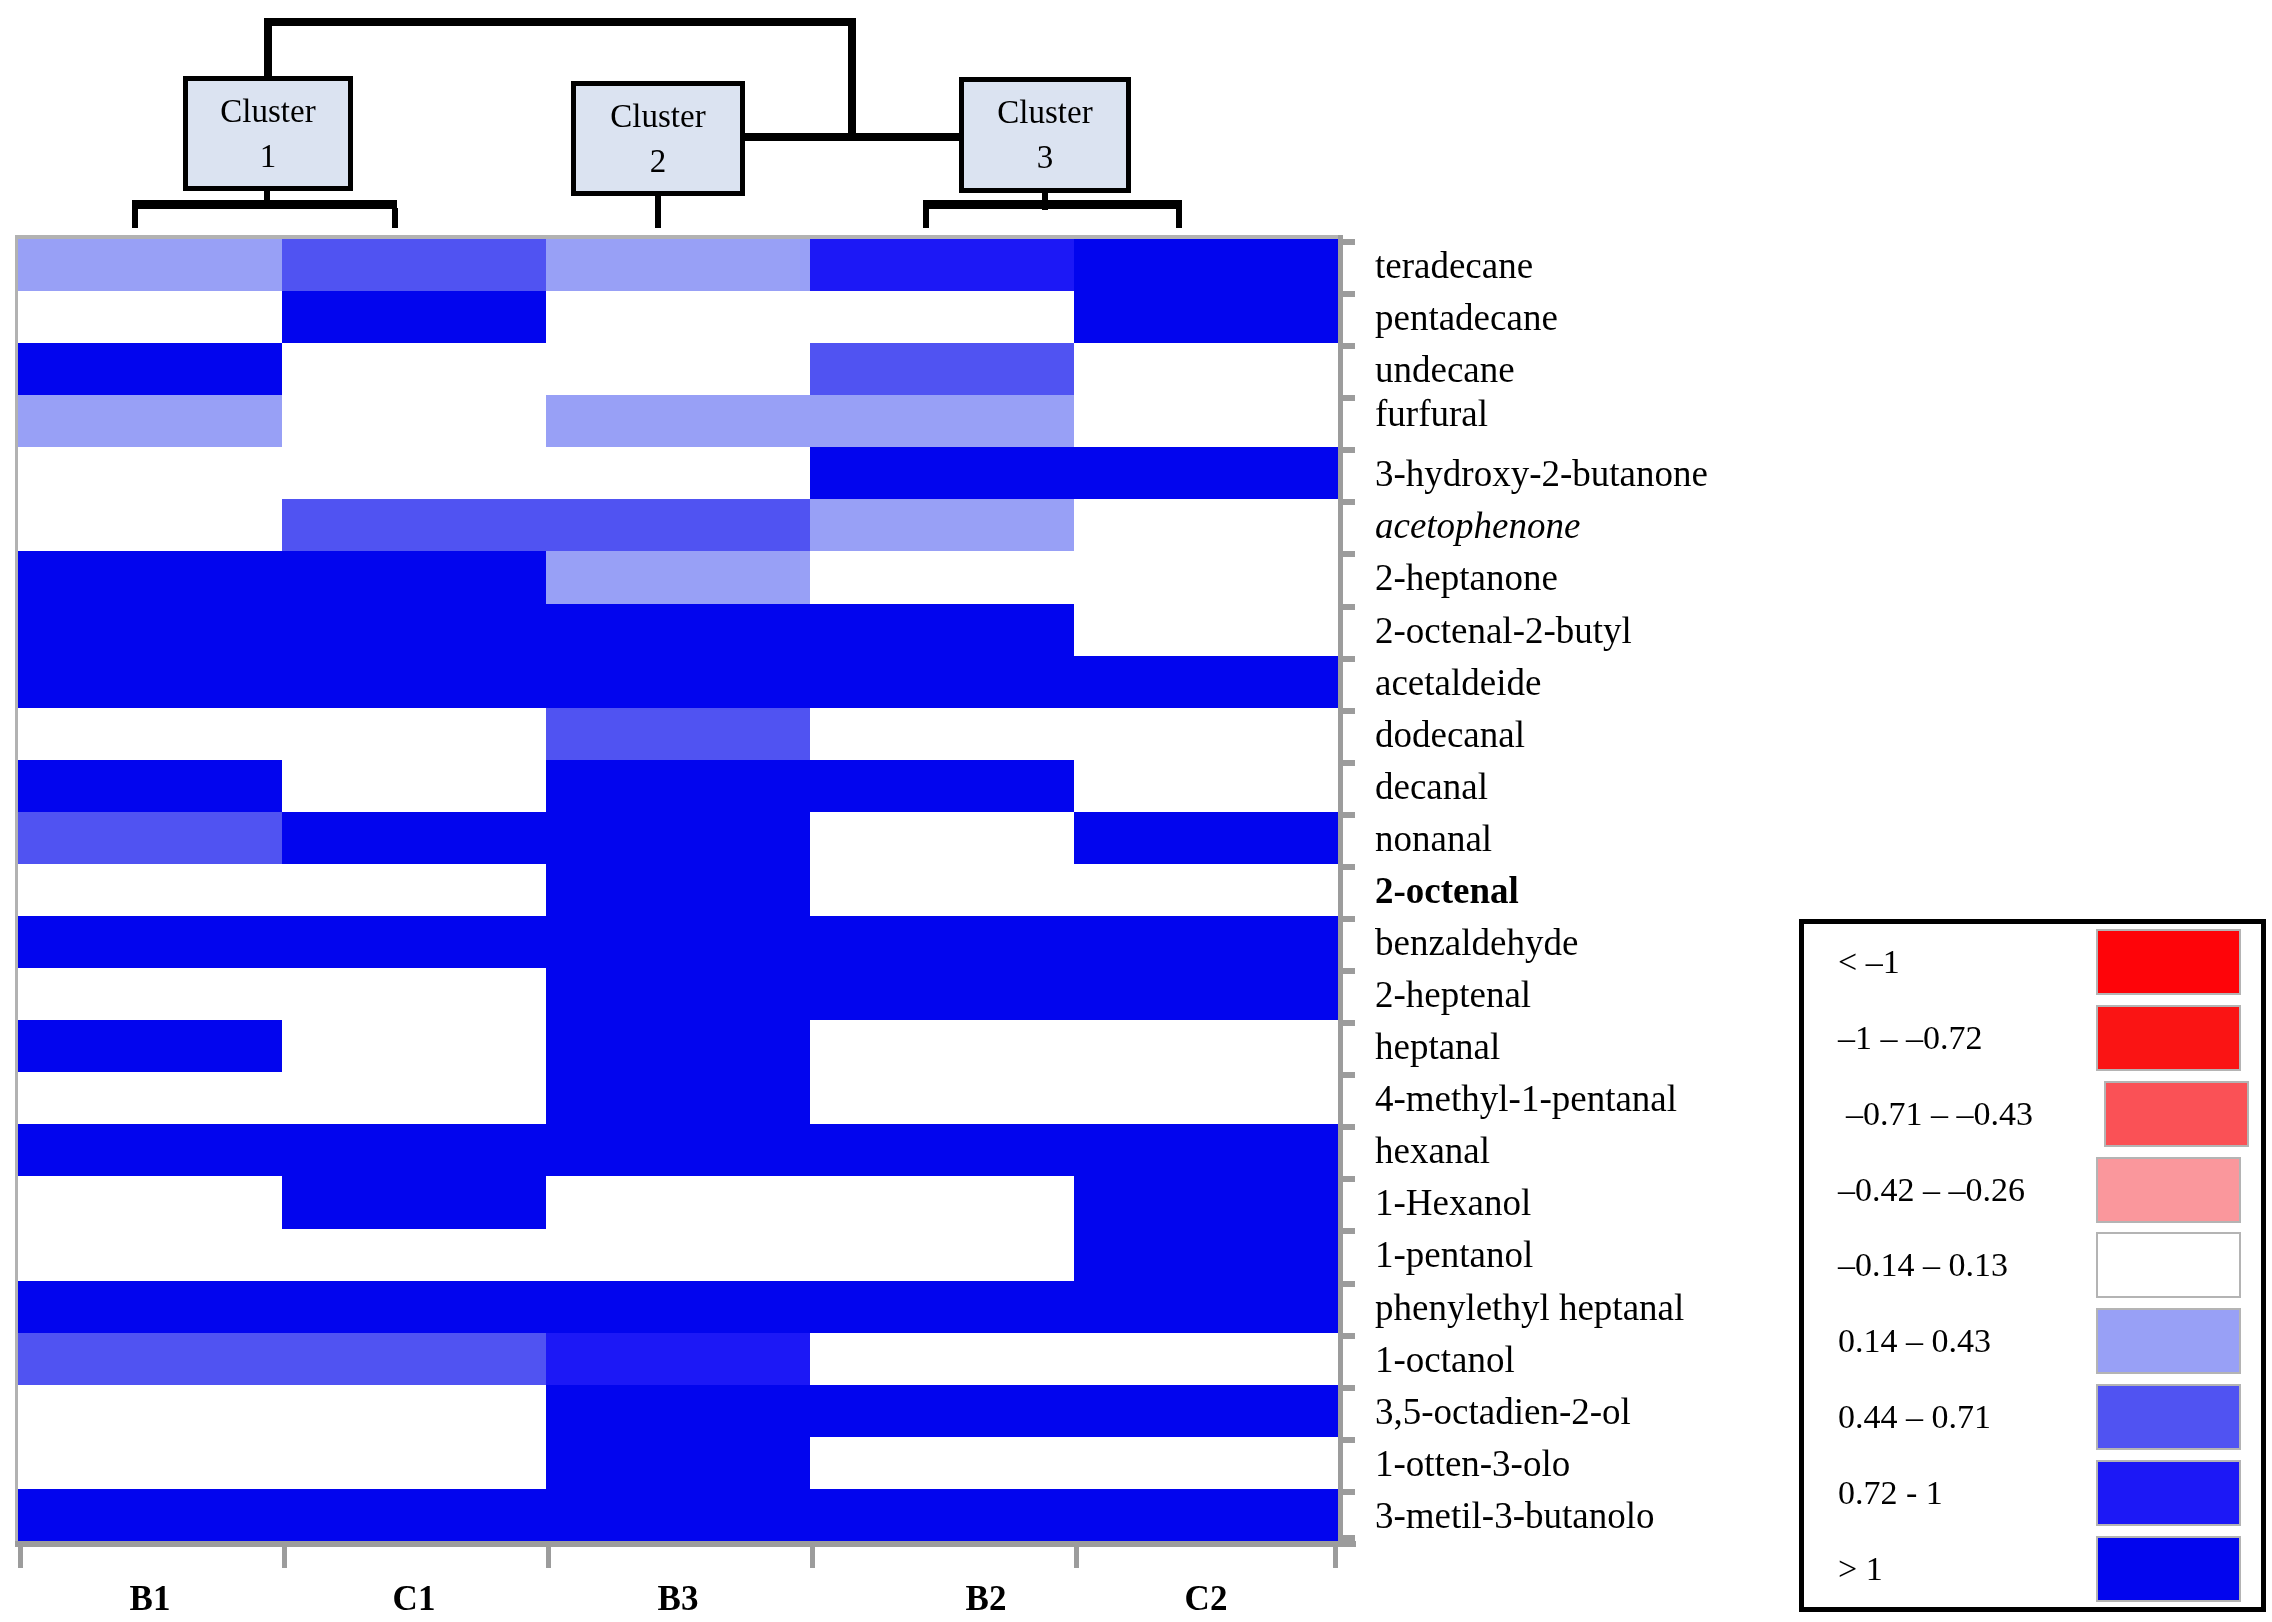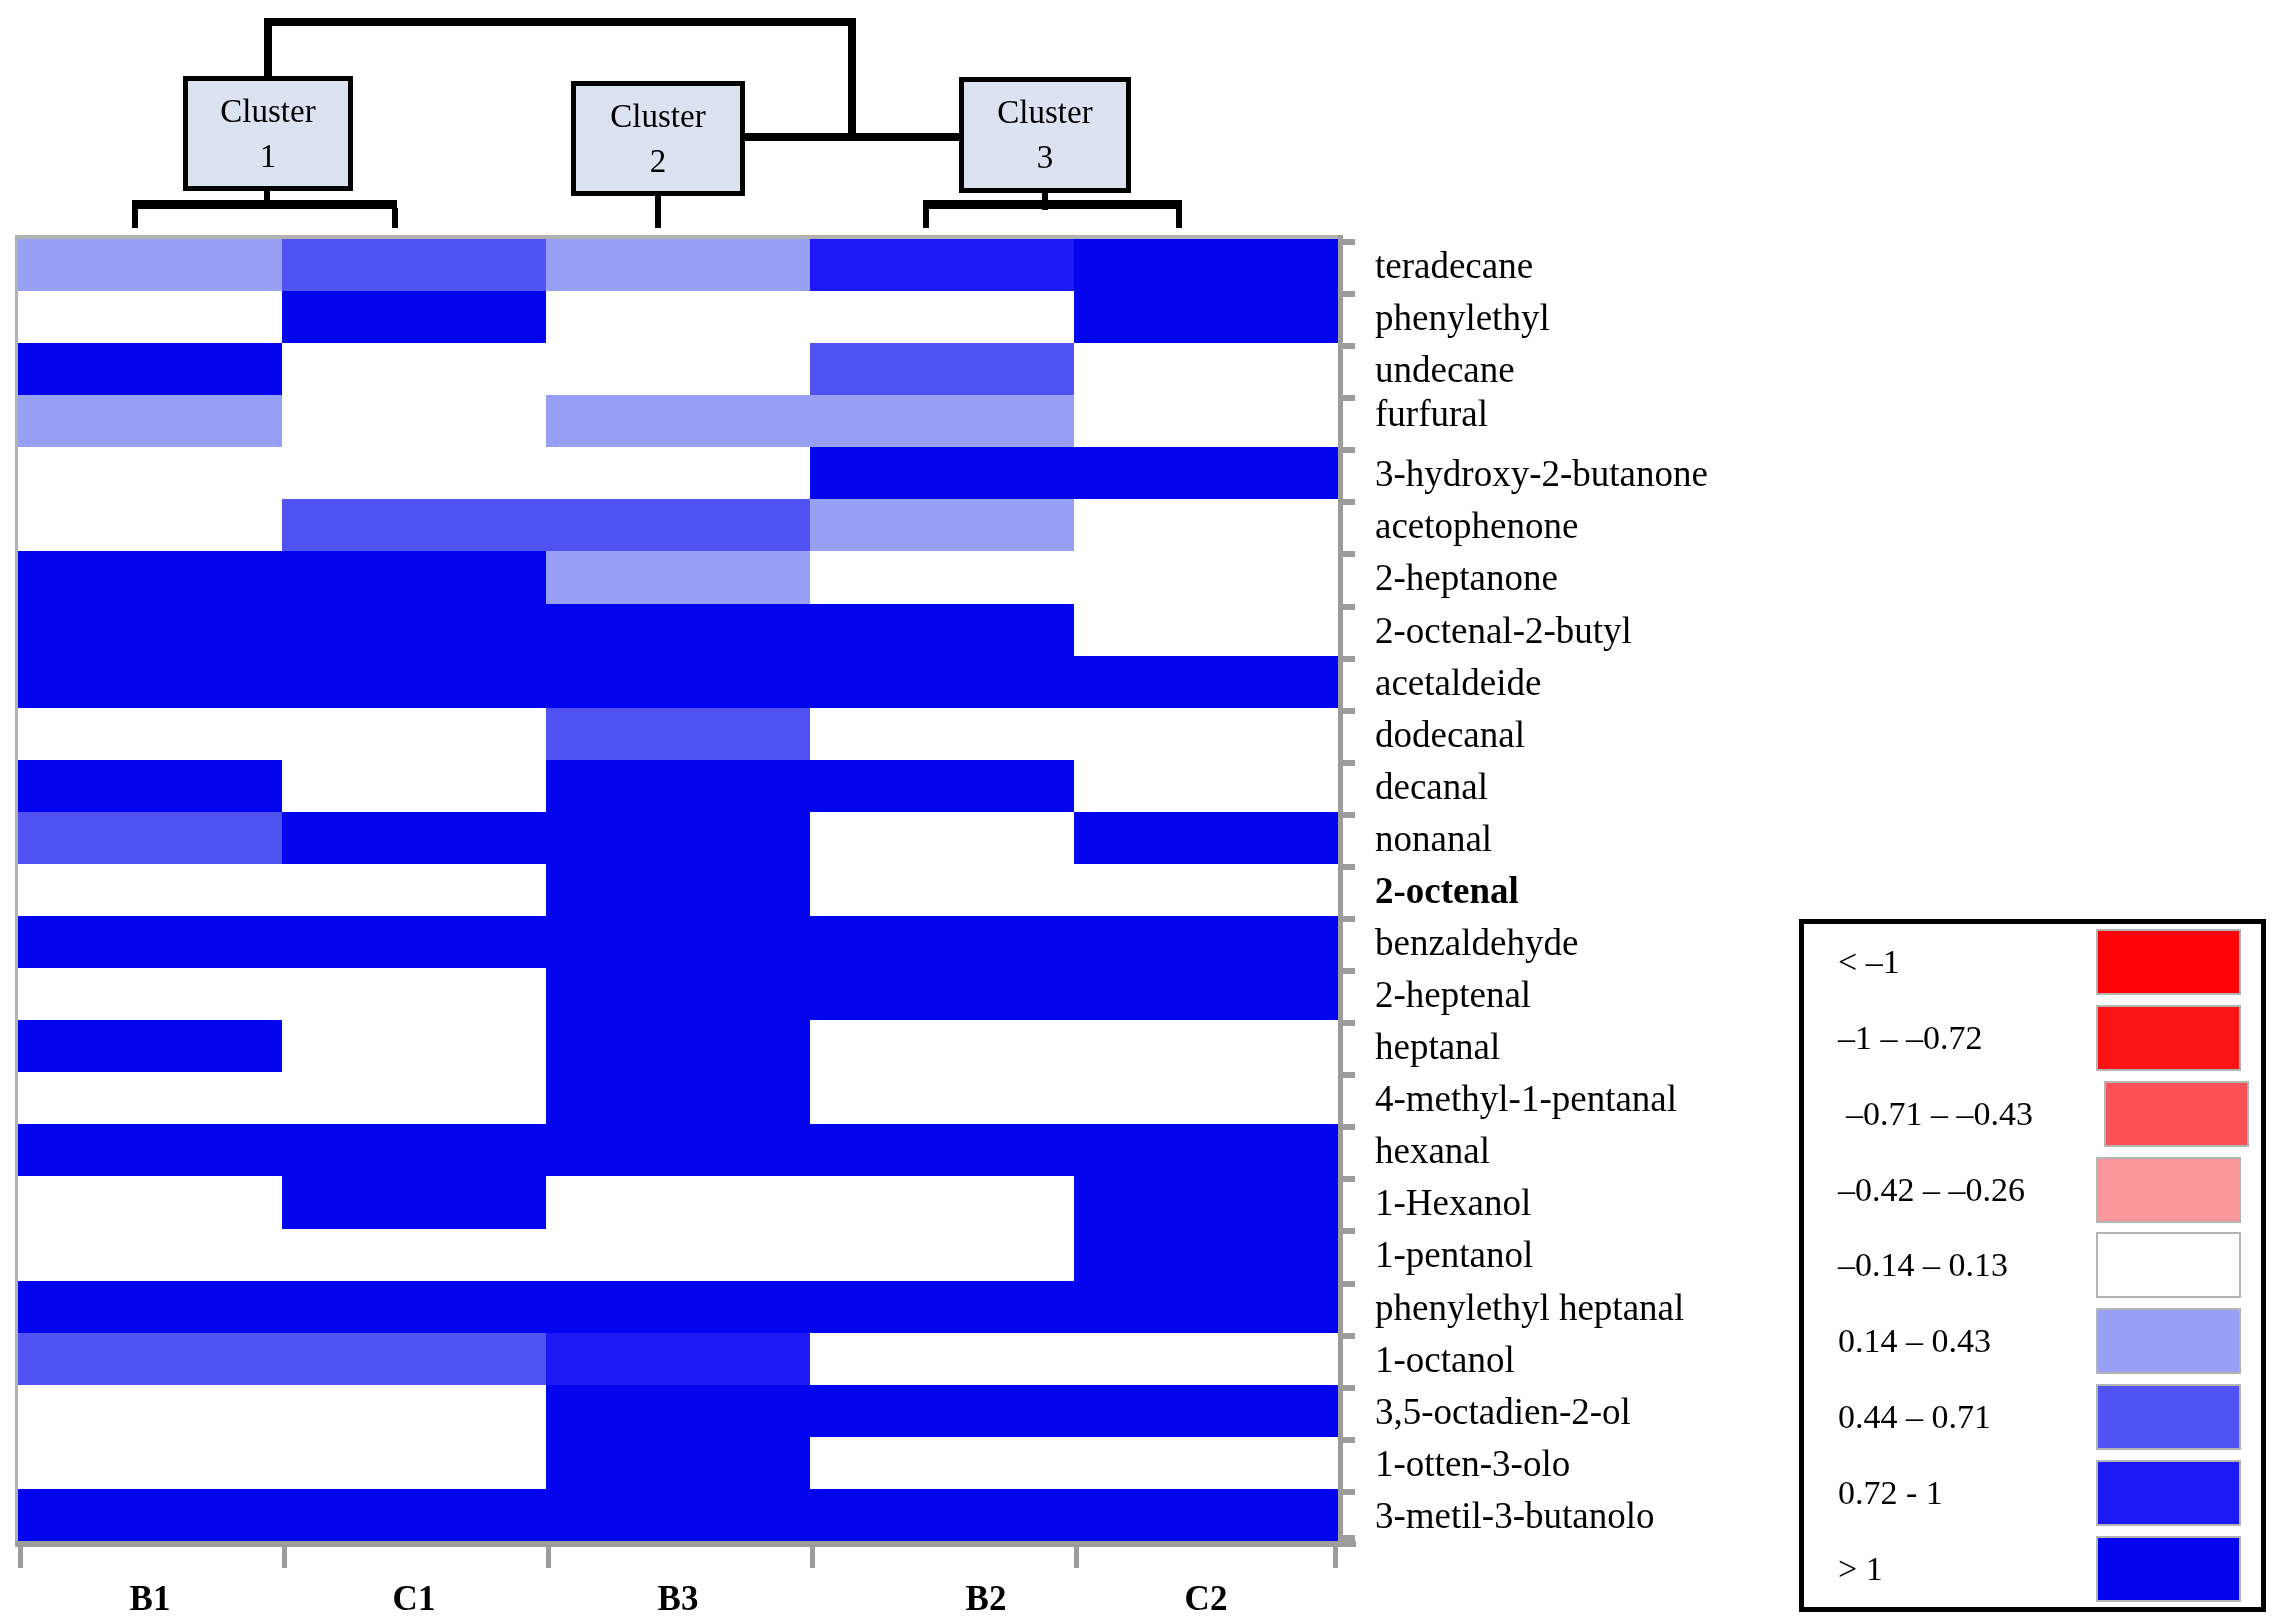--- a/index.html
+++ b/index.html
@@ -214,25 +214,25 @@
       <div class="hm-cell" style="background: rgb(255, 255, 255);"></div>
       <div class="hm-cell" style="background: rgb(2, 5, 238);"></div>
       <div class="hm-cell" style="background: rgb(2, 5, 238);"></div>
       <div class="hm-cell" style="background: rgb(2, 5, 238);"></div>
       <div class="hm-cell" style="background: rgb(2, 5, 238);"></div>
       <div class="hm-cell" style="background: rgb(2, 5, 238);"></div>
     </div>
 
   <div id="row-labels">
       <div class="row-label" style="top: 239px; height: 52px;">teradecane</div>
-      <div class="row-label" style="top: 291px; height: 52px;">phenylethyl</div>
+      <div class="row-label" style="top: 291px; height: 52px;">pentadecane</div>
       <div class="row-label" style="top: 343px; height: 52px;">undecane</div>
       <div class="row-label" style="top: 387px; height: 52px;">furfural</div>
       <div class="row-label" style="top: 447px; height: 52px;">3-hydroxy-2-butanone</div>
-      <div class="row-label" style="top: 499px; height: 52px;">acetophenone</div>
+      <div class="row-label" style="top: 499px; height: 52px; font-style: italic;">acetophenone</div>
       <div class="row-label" style="top: 551px; height: 52px;">2-heptanone</div>
       <div class="row-label" style="top: 604px; height: 52px;">2-octenal-2-butyl</div>
       <div class="row-label" style="top: 656px; height: 52px;">acetaldeide</div>
       <div class="row-label" style="top: 708px; height: 52px;">dodecanal</div>
       <div class="row-label" style="top: 760px; height: 52px;">decanal</div>
       <div class="row-label" style="top: 812px; height: 52px;">nonanal</div>
       <div class="row-label" style="top: 864px; height: 52px; font-weight: bold;">2-octenal</div>
       <div class="row-label" style="top: 916px; height: 52px;">benzaldehyde</div>
       <div class="row-label" style="top: 968px; height: 52px;">2-heptenal</div>
       <div class="row-label" style="top: 1020px; height: 52px;">heptanal</div>

